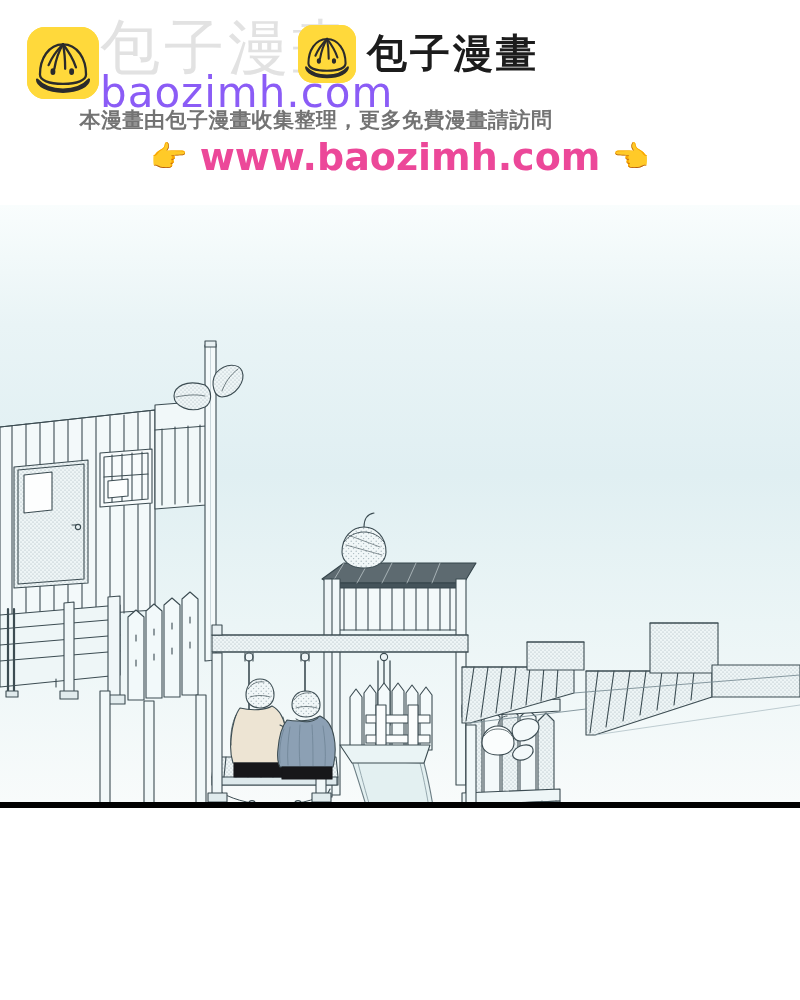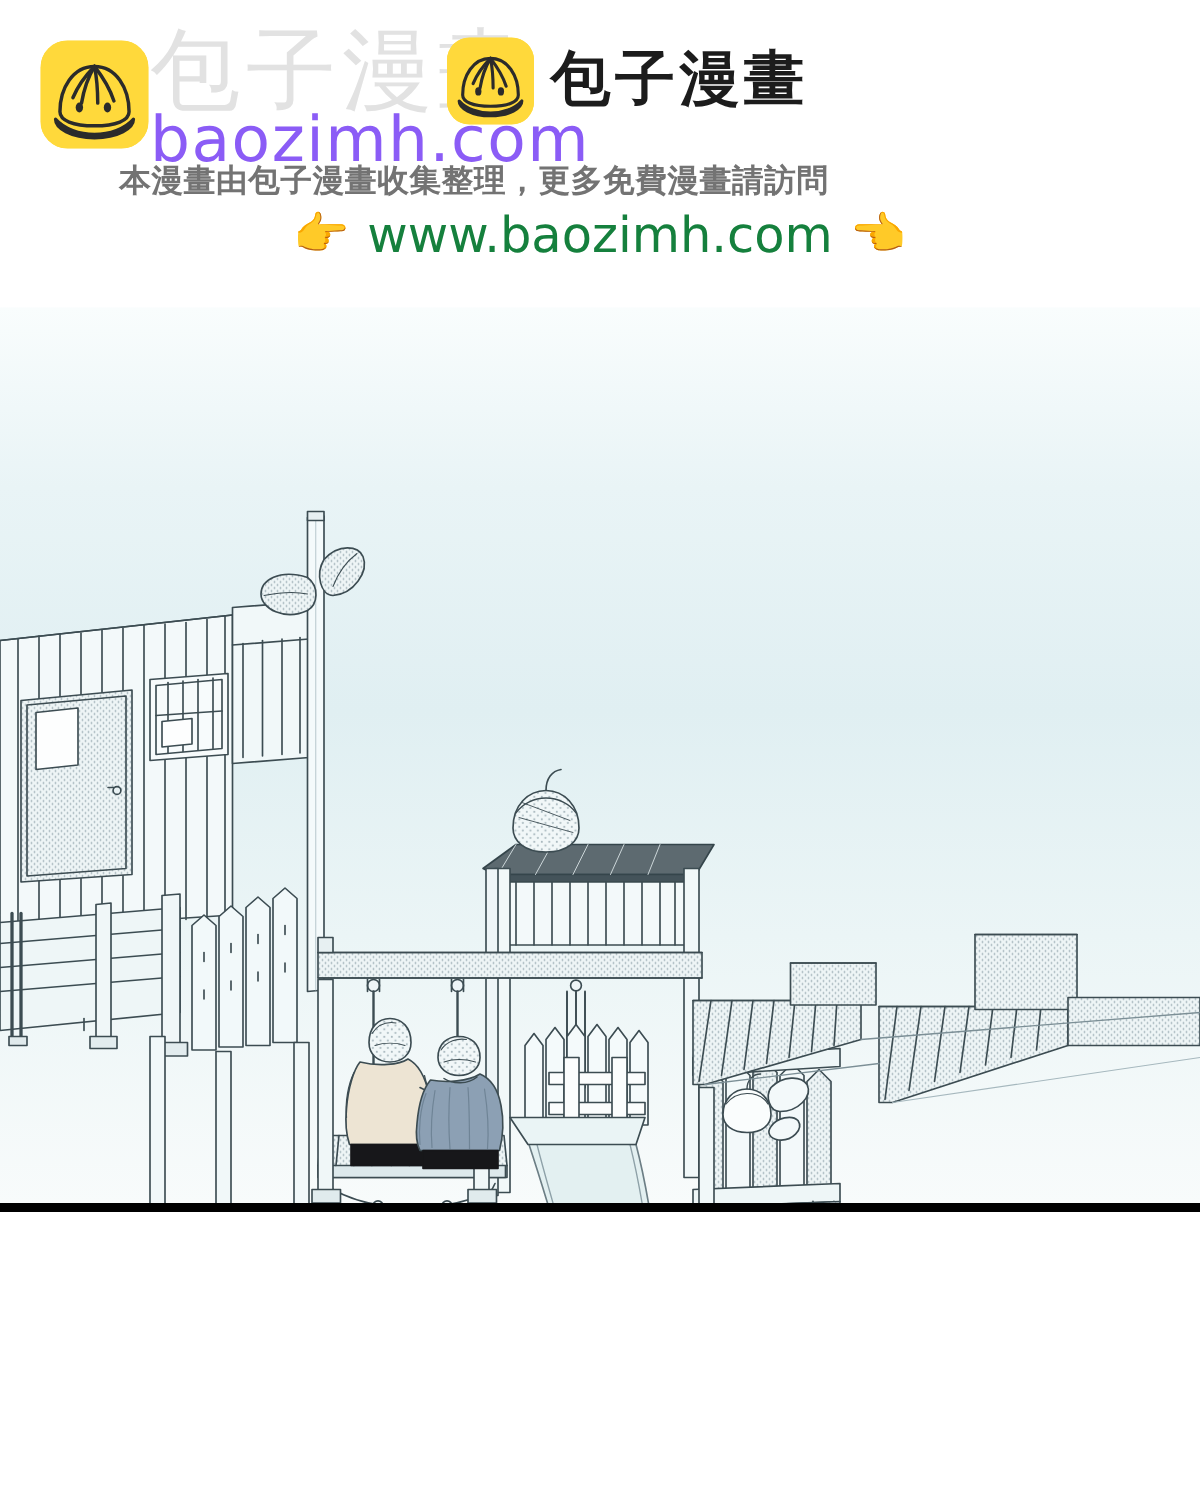--- a/index.html
+++ b/index.html
@@ -78,23 +78,23 @@
     text-align:center;
     white-space:nowrap;
   }
   .urlline .hand{
     font-size:30px;line-height:36px;
     vertical-align:middle;
     color:#f2b01e;
   }
   .urlline .url{
     font-family:"DejaVu Sans","Liberation Sans",sans-serif;
-    font-size:33px;line-height:36px;
-    font-weight:400;
-    color:#15803d;
+    font-size:38px;line-height:36px;
+    font-weight:700;
+    color:#ec4899;
     vertical-align:middle;
     margin:0 12px;
     letter-spacing:0px;
   }
 
   
   .panel{
     position:absolute;left:0;top:205px;
     width:800px;height:598px;
     background:linear-gradient(180deg,

